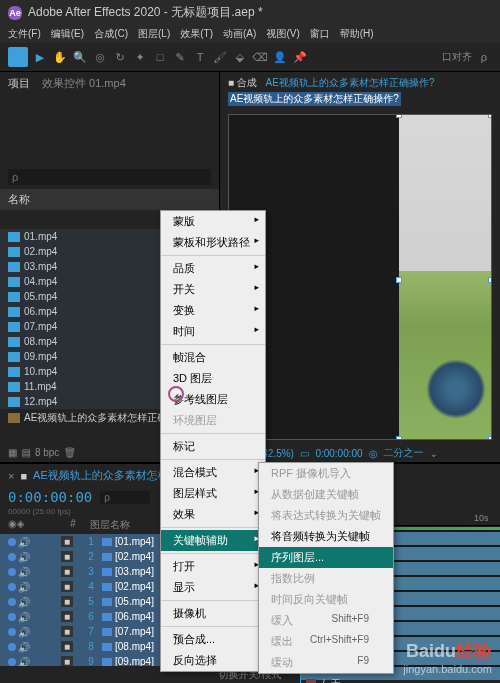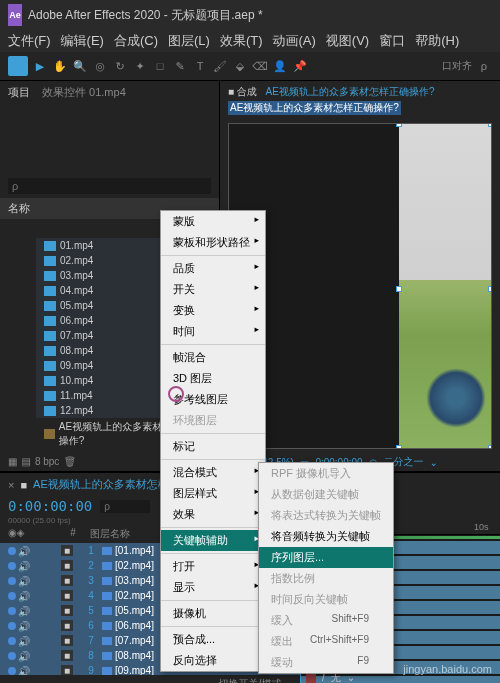--- a/index.html
+++ b/index.html
@@ -1,33 +1,33 @@
 <!DOCTYPE html>
 <html><head>
 <meta charset="utf-8">
 <style>
 * { margin: 0; padding: 0; box-sizing: border-box; font-family: "Microsoft YaHei", Arial, sans-serif; }
 body { width: 500px; height: 683px; background: #1e1e1e; color: #ccc; font-size: 11px; overflow: hidden; position: relative; }
 .titlebar { background: #2a2a2a; padding: 4px 8px; font-size: 12px; color: #ccc; display: flex; align-items: center; gap: 6px; }
-.ae-icon { width: 14px; height: 22px; background: #8a5cc4; color: #fff; display: inline-flex; align-items: center; justify-content: center; font-size: 9px; font-weight: bold; }
-.menubar { background: #2a2a2a; padding: 2px 8px; display: flex; gap: 10px; font-size: 13px; color: #ccc; }
+.ae-icon { width: 14px; height: 14px; background: #8a5cc4; color: #fff; display: inline-flex; align-items: center; justify-content: center; font-size: 9px; font-weight: bold; border-radius: 6px; }
+.menubar { background: #2a2a2a; padding: 2px 8px; display: flex; gap: 10px; font-size: 10px; color: #ccc; }
 .menubar span { cursor: default; }
 .toolbar { background: #242424; padding: 4px 8px; display: flex; align-items: center; gap: 4px; border-bottom: 1px solid #000; }
 .tool-icon { width: 16px; height: 16px; display: inline-flex; align-items: center; justify-content: center; color: #888; }
 .tool-icon.active { color: #3fa0d8; }
 .home-icon { width: 20px; height: 20px; background: #3fa0d8; border-radius: 2px; }
 .main { display: flex; height: 390px; }
 .left-panel { width: 220px; background: #232323; border-right: 1px solid #000; display: flex; flex-direction: column; }
 .panel-tabs { display: flex; padding: 4px 8px; gap: 12px; font-size: 11px; }
 .panel-tabs .tab { color: #888; }
 .panel-tabs .tab.active { color: #ccc; }
 .search-row { padding: 4px 8px; }
 .search-input { width: 100%; background: #1a1a1a; border: none; color: #ccc; padding: 2px 4px; font-size: 11px; }
 .col-header { padding: 3px 8px; background: #333; color: #ccc; font-size: 11px; }
-.file-list { flex: 1; overflow: hidden; padding-left: 36px; }
+.file-list { flex: 1; overflow: hidden; }
 .file-item { padding: 2px 8px; display: flex; align-items: center; gap: 4px; font-size: 10px; color: #ccc; }
 .file-item.sel { background: rgba(60,80,100,0.3); }
 .file-icon { width: 12px; height: 10px; background: #3fa0d8; }
 .comp-icon { width: 12px; height: 10px; background: #8a6c3a; }
 .footer-icons { padding: 4px 8px; display: flex; align-items: center; gap: 4px; font-size: 10px; color: #888; }
 .footer-icons.right { justify-content: flex-end; }
 .right-panel { flex: 1; background: #242424; position: relative; display: flex; flex-direction: column; }
 .comp-header { padding: 4px 8px; font-size: 10px; }
 .comp-link { color: #ccc; }
 .question { color: #3fa0d8; margin-left: 6px; }
@@ -524,14 +524,15 @@
     <div class="menu-item">将音频转换为关键帧</div>
     <div class="menu-item hover">序列图层...</div>
     <div class="menu-item disabled">指数比例</div>
     <div class="menu-item disabled">时间反向关键帧</div>
     <div class="menu-item disabled">缓入<span class="shortcut">Shift+F9</span></div>
     <div class="menu-item disabled">缓出<span class="shortcut">Ctrl+Shift+F9</span></div>
     <div class="menu-item disabled">缓动<span class="shortcut">F9</span></div>
   </div>
 
 <div class="watermark">
+  <div><span class="big">Baidu</span><span class="big red">经验</span></div>
   <div>jingyan.baidu.com</div>
 </div>
 
 </body></html>

